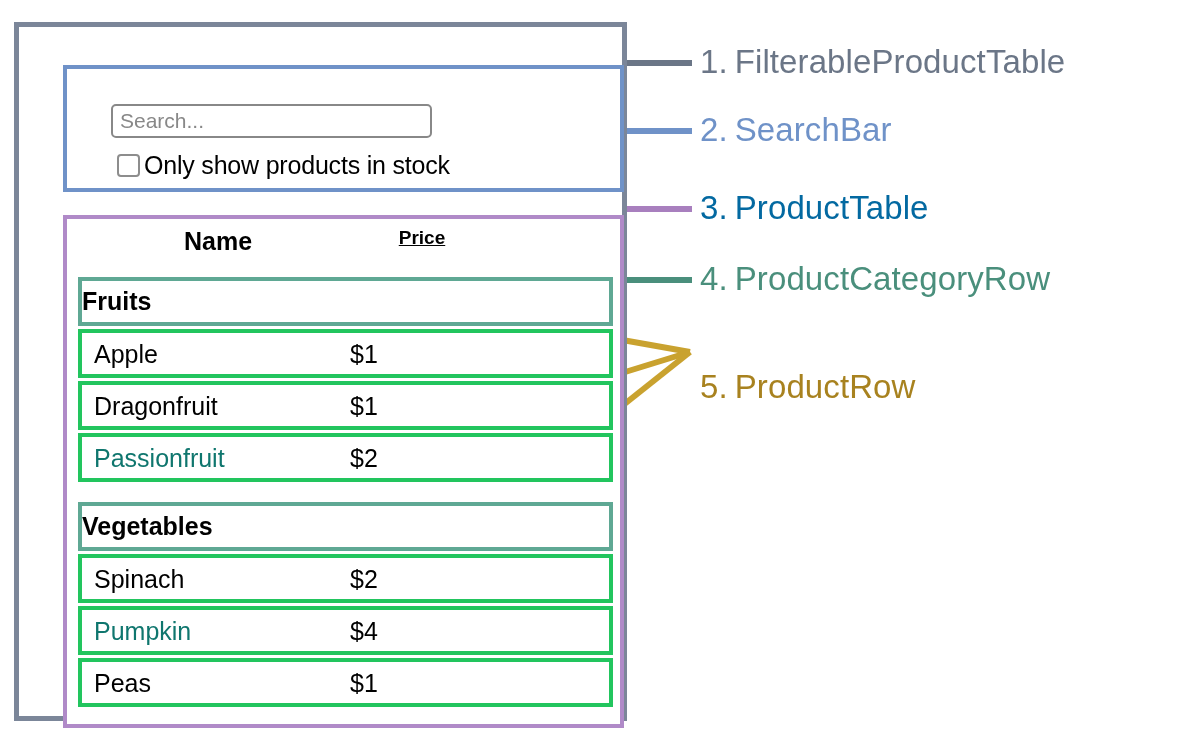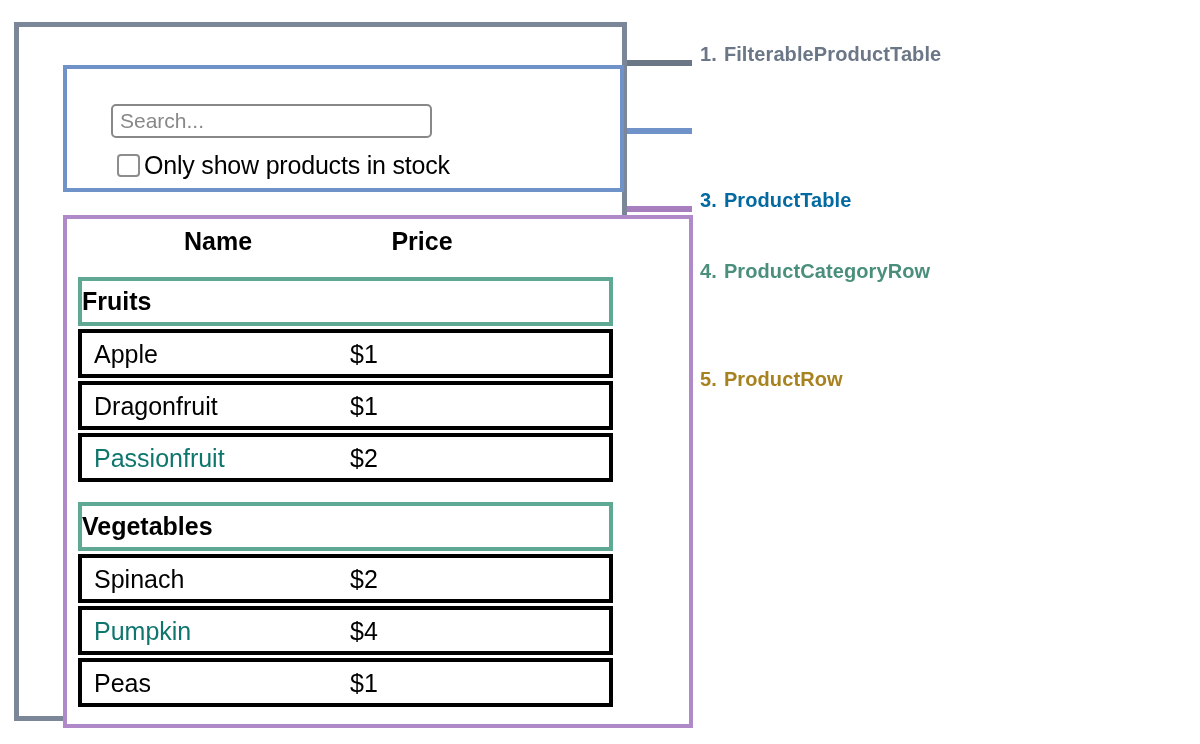--- a/index.html
+++ b/index.html
@@ -80,21 +80,21 @@
     font-weight: 400;
     color: #000000;
     white-space: nowrap;
     letter-spacing: -0.2px;
   }
 
   
   .frame-producttable {
     position: absolute;
     left: 44px; top: 188px;
-    width: 630px; height: 513px;
+    width: 561px; height: 513px;
     border: 4px solid #b08ac8;
     background: #ffffff;
   }
 
   .col-headers {
     position: absolute;
     left: 0; top: 8px;
     width: 100%;
     height: 40px;
   }
@@ -105,23 +105,24 @@
     text-align: center;
     font-size: 25px;
     font-weight: bold;
     color: #000000;
   }
   .col-headers .h-price {
     position: absolute;
     left: 290px; top: 0;
     width: 130px;
     text-align: center;
-    font-size: 25px;
+    font-size: 19px;
     font-weight: bold;
     color: #000000;
+    text-decoration: underline;
   }
 
   .rows-area {
     position: absolute;
     left: 11px; top: 58px;
     width: 535px;
   }
 
   .row {
     position: relative;
@@ -137,21 +138,21 @@
     align-items: center;
     justify-content: flex-start;
   }
   .row.category .cat-label {
     font-size: 25px;
     font-weight: bold;
     color: #000000;
   }
 
   .row.product {
-    border: 4px solid #000000;
+    border: 4px solid #22c55e;
   }
   .row.product .cell-name {
     position: absolute;
     left: 12px; top: 50%;
     transform: translateY(-50%);
     font-size: 25px;
     color: #000000;
     white-space: nowrap;
   }
   .row.product.out-of-stock .cell-name { color: #0f766e; }
@@ -161,22 +162,22 @@
     transform: translateY(-50%);
     font-size: 25px;
     color: #000000;
   }
 
   .group-gap { height: 17px; }
 
   
   .legend-label {
     position: absolute;
-    font-size: 20px;
-    font-weight: 700;
+    font-size: 33px;
+    font-weight: 400;
     white-space: nowrap;
     letter-spacing: 0.1px;
   }
   .lg-num { margin-right: 7px; }
 </style>
 </head>
 <body>
 
 <div id="root">
 
@@ -246,20 +247,23 @@
           </div>
         </div>
 
     </div>
   </div>
 
   <div class="legend-label" style="left:700px; top:43px; color:#6b7687;">
     <span class="lg-num">1.</span><span>FilterableProductTable</span>
   </div>
 
+  <div class="legend-label" style="left:700px; top:111px; color:#6f92c8;">
+    <span class="lg-num">2.</span><span>SearchBar</span>
+  </div>
 
   <div class="legend-label" style="left:700px; top:189px; color:#0369a1;">
     <span class="lg-num">3.</span><span>ProductTable</span>
   </div>
 
   <div class="legend-label" style="left:700px; top:260px; color:#4a8f7c;">
     <span class="lg-num">4.</span><span>ProductCategoryRow</span>
   </div>
 
   <div class="legend-label" style="left:700px; top:332px; color:#a8821f;margin-top:36px;">

